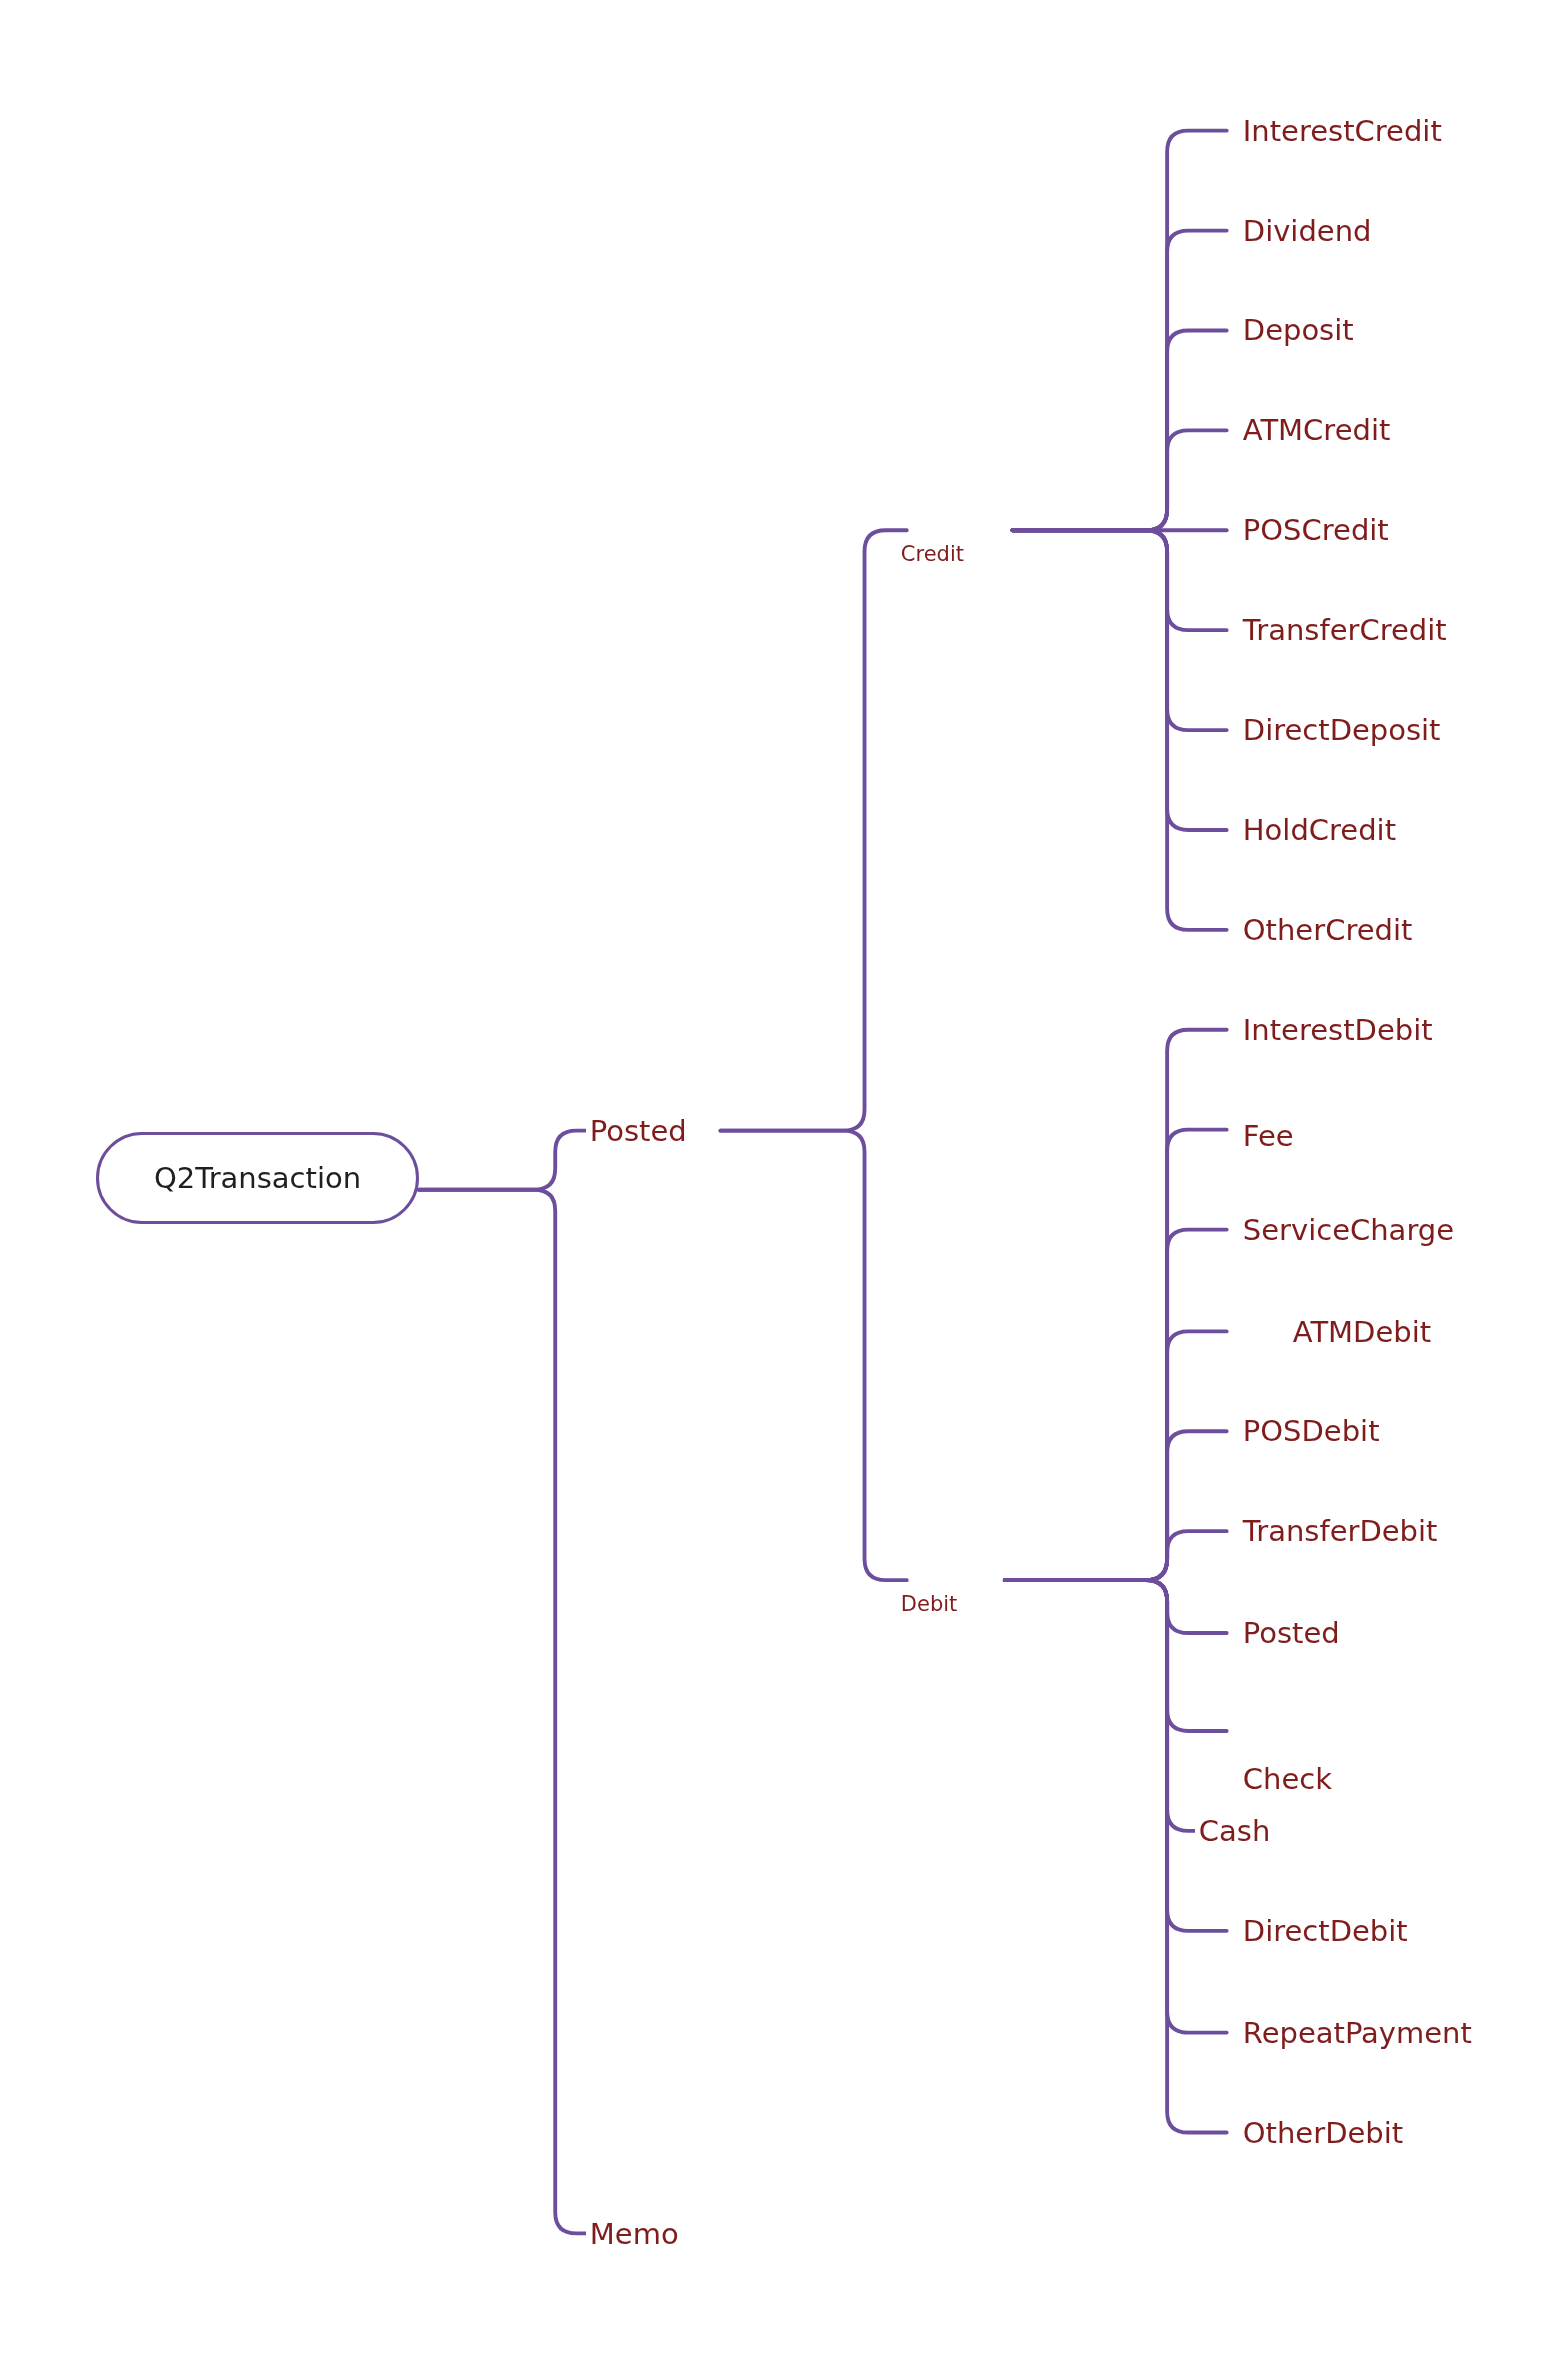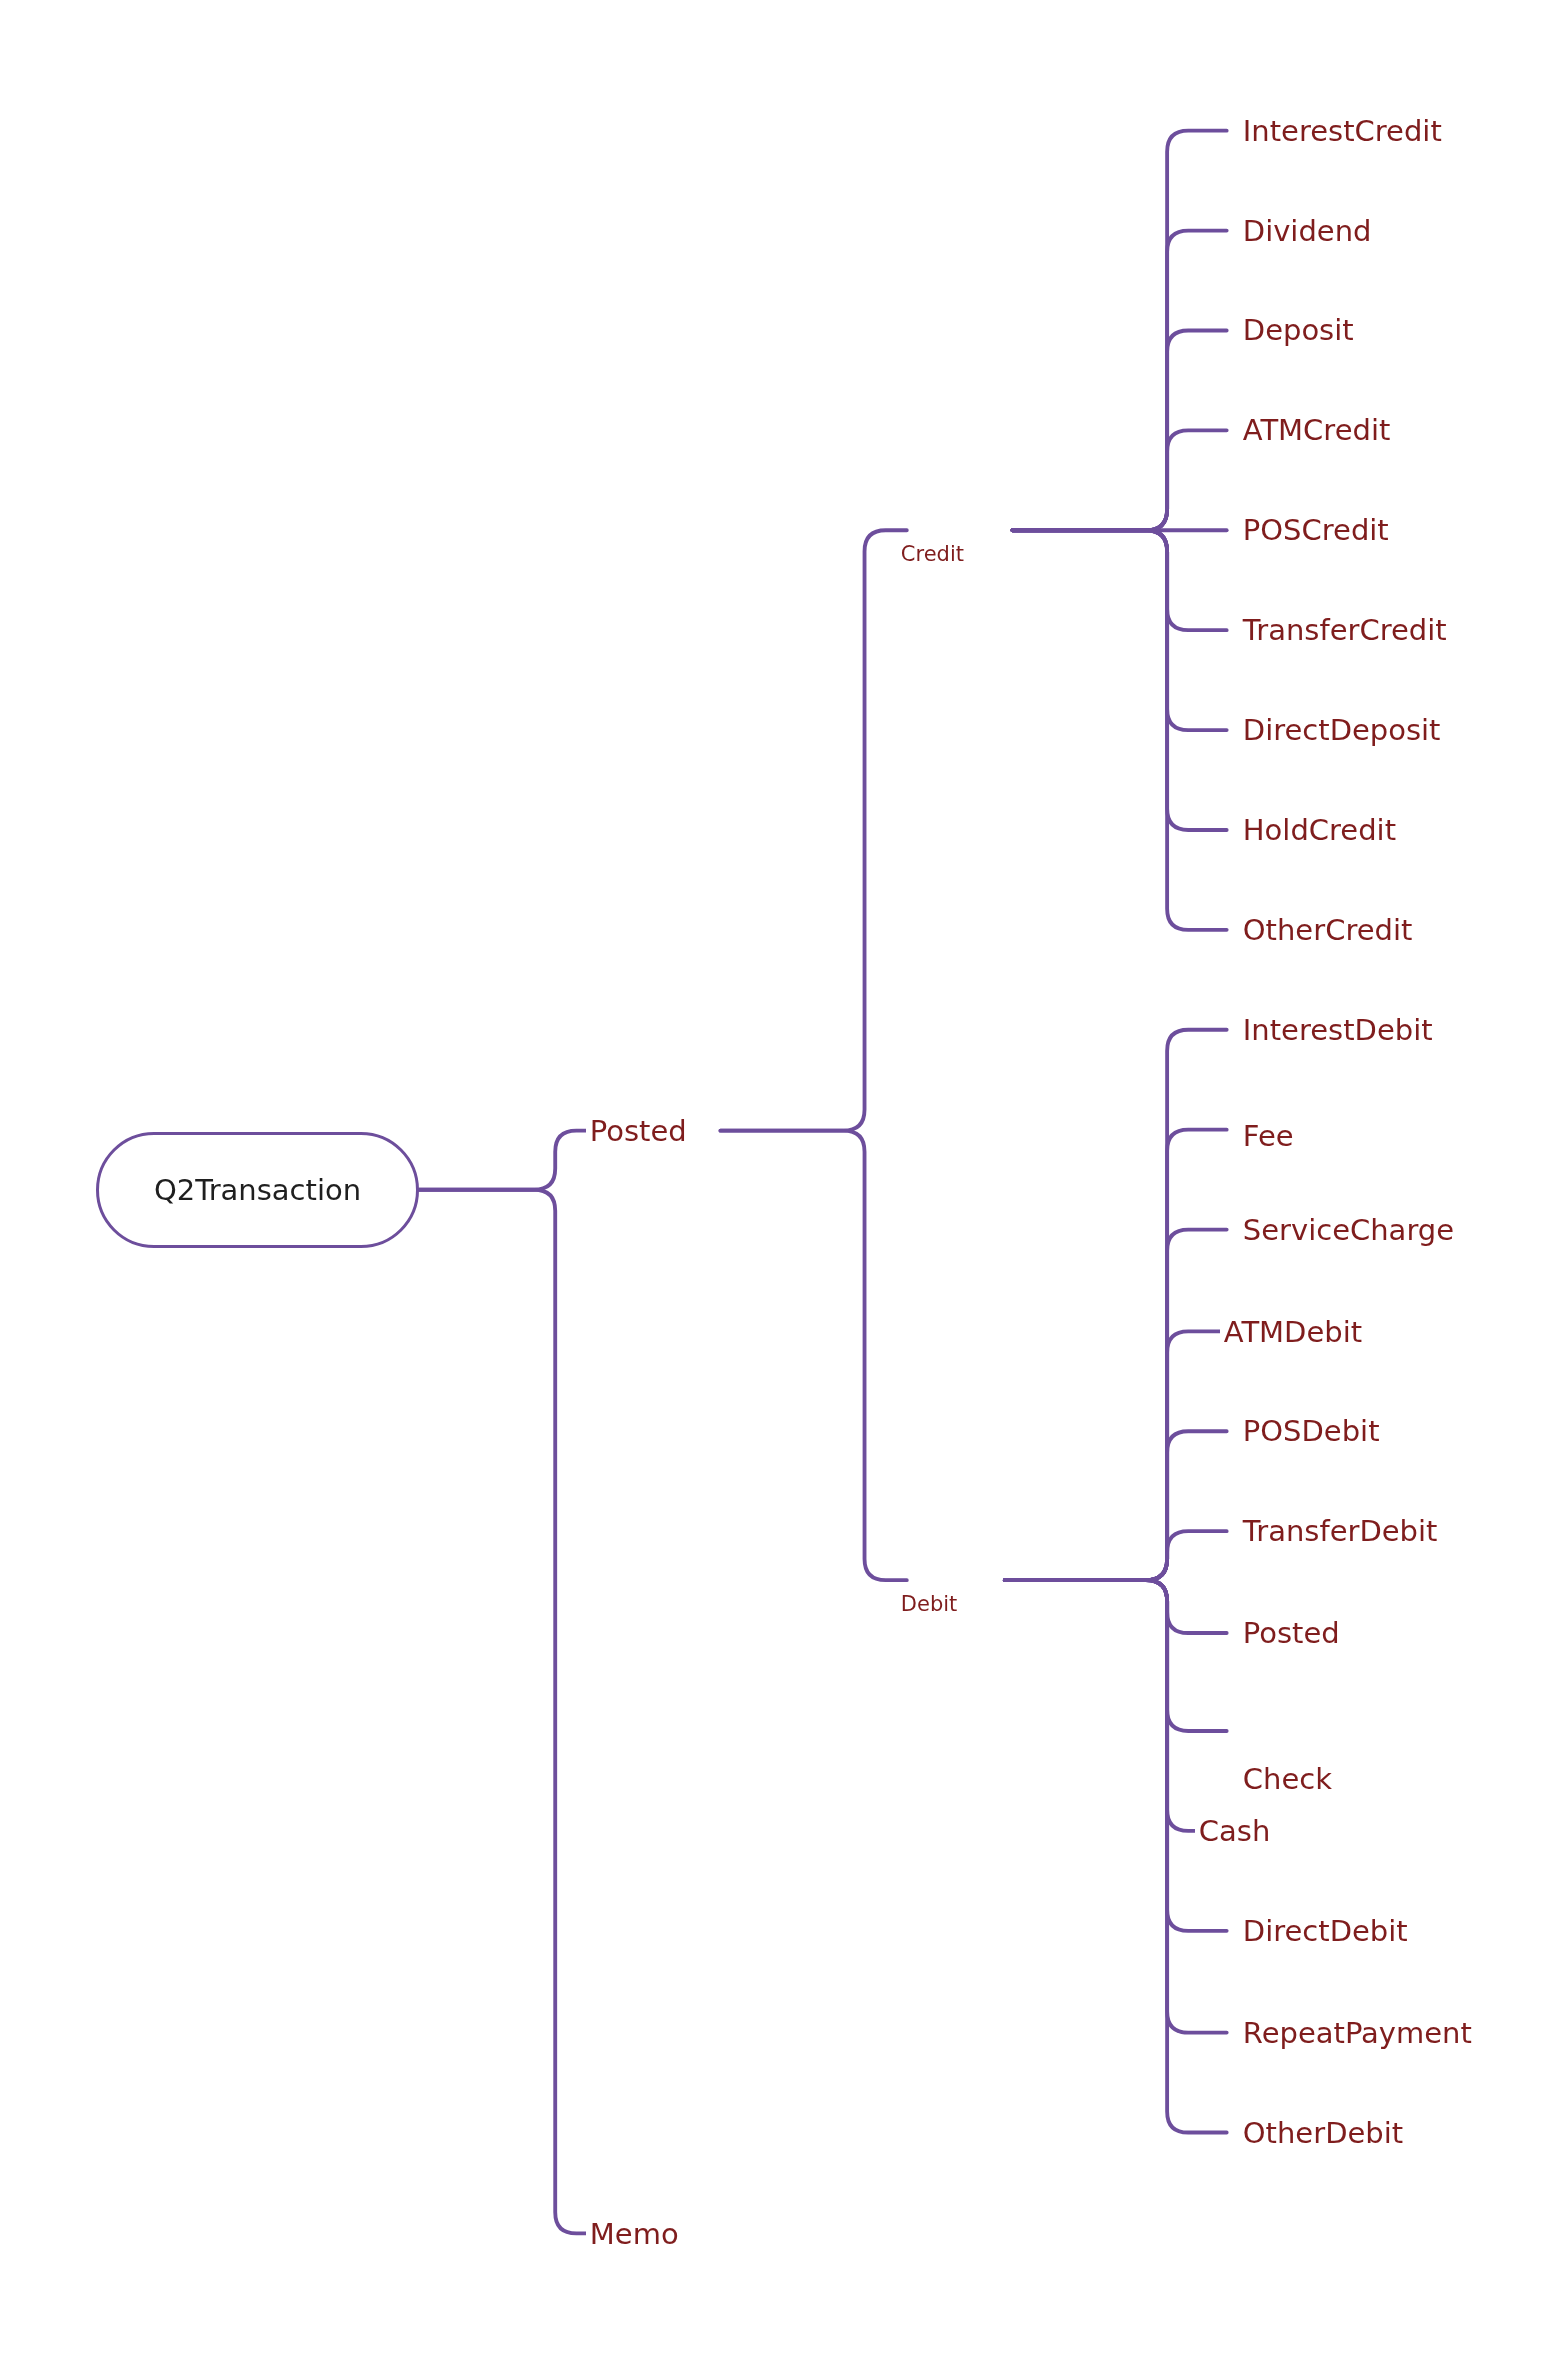--- a/index.html
+++ b/index.html
@@ -79,42 +79,42 @@
       <path d="M 1046 1645 L 1193 1645 Q 1215 1645 1215 1623 L 1215 1512 Q 1215 1490 1237 1490 L 1277 1490" fill="none" stroke="#6d4e9c" stroke-width="4" stroke-linecap="round" stroke-linejoin="round"></path>
       <path d="M 1046 1645 L 1193 1645 Q 1215 1645 1215 1623 L 1215 1616 Q 1215 1594 1237 1594 L 1277 1594" fill="none" stroke="#6d4e9c" stroke-width="4" stroke-linecap="round" stroke-linejoin="round"></path>
       <path d="M 1046 1645 L 1193 1645 Q 1215 1645 1215 1667 L 1215 1678 Q 1215 1700 1237 1700 L 1277 1700" fill="none" stroke="#6d4e9c" stroke-width="4" stroke-linecap="round" stroke-linejoin="round"></path>
       <path d="M 1046 1645 L 1193 1645 Q 1215 1645 1215 1667 L 1215 1780 Q 1215 1802 1237 1802 L 1277 1802" fill="none" stroke="#6d4e9c" stroke-width="4" stroke-linecap="round" stroke-linejoin="round"></path>
       <path d="M 1046 1645 L 1193 1645 Q 1215 1645 1215 1667 L 1215 1884 Q 1215 1906 1237 1906 L 1277 1906" fill="none" stroke="#6d4e9c" stroke-width="4" stroke-linecap="round" stroke-linejoin="round"></path>
       <path d="M 1046 1645 L 1193 1645 Q 1215 1645 1215 1667 L 1215 1988 Q 1215 2010 1237 2010 L 1277 2010" fill="none" stroke="#6d4e9c" stroke-width="4" stroke-linecap="round" stroke-linejoin="round"></path>
       <path d="M 1046 1645 L 1193 1645 Q 1215 1645 1215 1667 L 1215 2094 Q 1215 2116 1237 2116 L 1277 2116" fill="none" stroke="#6d4e9c" stroke-width="4" stroke-linecap="round" stroke-linejoin="round"></path>
       <path d="M 1046 1645 L 1193 1645 Q 1215 1645 1215 1667 L 1215 2198 Q 1215 2220 1237 2220 L 1277 2220" fill="none" stroke="#6d4e9c" stroke-width="4" stroke-linecap="round" stroke-linejoin="round"></path>
     </svg>
 
-  <div class="root-node" id="root-node" style="left: 96px; top: 1132px; width: 323px; height: 116px;">
+  <div class="root-node" id="root-node" style="left: 96px; top: 1132px; width: 323px; height: 92px;">
     <span>Q2Transaction</span>
   </div>
 
   <div id="labels">
       <div class="node-label lvl1" style="left: 586px; top: 1131px;">Posted</div>
       <div class="node-label lvl1" style="left: 586px; top: 2234px;">Memo</div>
       <div class="node-label lvl2" style="left: 897px; top: 530px;">Credit</div>
       <div class="node-label lvl2" style="left: 897px; top: 1580px;">Debit</div>
       <div class="node-label leaf" style="left: 1239px; top: 131px;">InterestCredit</div>
       <div class="node-label leaf" style="left: 1239px; top: 231px;">Dividend</div>
       <div class="node-label leaf" style="left: 1239px; top: 330px;">Deposit</div>
       <div class="node-label leaf" style="left: 1239px; top: 430px;">ATMCredit</div>
       <div class="node-label leaf" style="left: 1239px; top: 530px;">POSCredit</div>
       <div class="node-label leaf" style="left: 1239px; top: 630px;">TransferCredit</div>
       <div class="node-label leaf" style="left: 1239px; top: 730px;">DirectDeposit</div>
       <div class="node-label leaf" style="left: 1239px; top: 830px;">HoldCredit</div>
       <div class="node-label leaf" style="left: 1239px; top: 930px;">OtherCredit</div>
       <div class="node-label leaf" style="left: 1239px; top: 1030px;">InterestDebit</div>
       <div class="node-label leaf" style="left: 1239px; top: 1130px; margin-top: 6px;">Fee</div>
       <div class="node-label leaf" style="left: 1239px; top: 1230px;">ServiceCharge</div>
-      <div class="node-label leaf" style="left: 1220px; top: 1332px;">ATMDebit</div>
+      <div class="node-label leaf" style="left: 1289px; top: 1332px;">ATMDebit</div>
       <div class="node-label leaf" style="left: 1239px; top: 1431px;">POSDebit</div>
       <div class="node-label leaf" style="left: 1239px; top: 1531px;">TransferDebit</div>
       <div class="node-label leaf" style="left: 1239px; top: 1633px;">Posted</div>
       <div class="node-label leaf" style="left: 1239px; top: 1731px; margin-top: 48px;">Check</div>
       <div class="node-label leaf" style="left: 1195px; top: 1831px;">Cash</div>
       <div class="node-label leaf" style="left: 1239px; top: 1931px;">DirectDebit</div>
       <div class="node-label leaf" style="left: 1239px; top: 2033px;">RepeatPayment</div>
       <div class="node-label leaf" style="left: 1239px; top: 2133px;">OtherDebit</div>
     </div>
 

